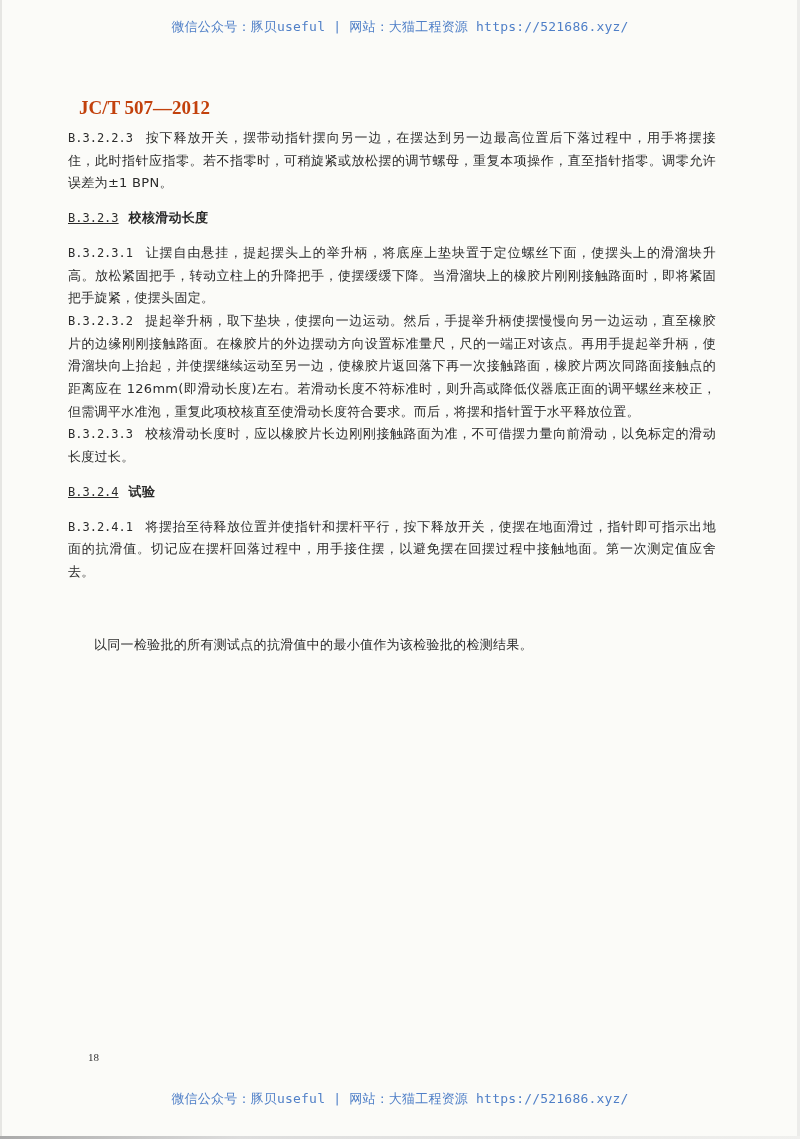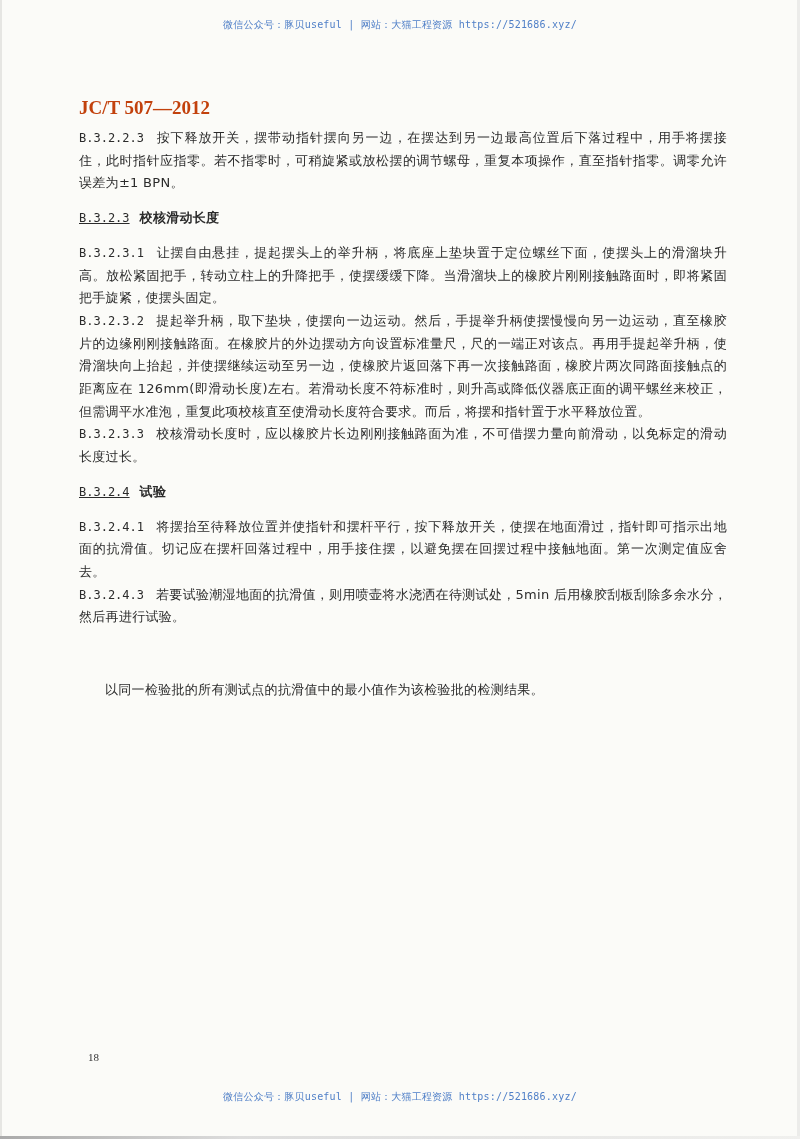--- a/index.html
+++ b/index.html
@@ -7,32 +7,32 @@
     width: 800px; height: 1139px; position: relative; overflow: hidden;
     background: #fbfbf8;
     font-family: "DejaVu Sans", "Liberation Sans", sans-serif;
     color: #2b2b2b;
   }
   .page-edge-left { position:absolute; left:0; top:0; width:2px; height:1139px; background:#e6e6e3; }
   .page-edge-right { position:absolute; right:0; top:0; width:3px; height:1139px; background:#ececea; }
   .page-edge-bottom { position:absolute; left:0; bottom:0; width:800px; height:3px; background:linear-gradient(90deg,#aaa,#ddd 30%,#f0f0ee); }
   .watermark {
     position: absolute; left: 0; width: 800px; text-align: center;
-    color: #4f7fc7; font-size: 10px; letter-spacing: 0.2px;
+    color: #4f7fc7; font-size: 13px; letter-spacing: 0.2px;
     font-family: "DejaVu Sans Mono", "Liberation Mono", monospace;
   }
   .watermark.top { top: 18px; }
   .watermark.bottom { top: 1090px; }
   .doc-code {
     position: absolute; left: 79px; top: 97px;
     font-family: Liberation Serif, serif; font-size: 19px; font-weight: bold;
     color: #c2410c;
   }
   .content {
-    position: absolute; left: 79px; top: 127px; width: 648px;
+    position: absolute; left: 68px; top: 127px; width: 648px;
     font-size: 13px; line-height: 22.7px; letter-spacing: 0.3px;
   }
   .para { margin: 0; text-align: justify; }
   .num {
     font-family: "DejaVu Sans Mono", "Liberation Mono", monospace;
     font-size: 12px; margin-right: 12px; letter-spacing: 0;
   }
   .heading { margin: 0; font-weight: bold; }
   .heading .num { font-weight: normal; margin-right: 10px; text-decoration: underline; }
   .gap-m { height: 12px; }
@@ -68,21 +68,20 @@
 
   <p class="para"><span class="num">B.3.2.3.3</span><span>校核滑动长度时，应以橡胶片长边刚刚接触路面为准，不可借摆力量向前滑动，以免标定的滑动长度过长。</span></p>
 
   <div class="gap-m"></div>
   <p class="heading"><span class="num">B.3.2.4</span><span>试验</span></p>
   <div class="gap-m"></div>
 
   <p class="para"><span class="num">B.3.2.4.1</span><span>将摆抬至待释放位置并使指针和摆杆平行，按下释放开关，使摆在地面滑过，指针即可指示出地面的抗滑值。切记应在摆杆回落过程中，用手接住摆，以避免摆在回摆过程中接触地面。第一次测定值应舍去。</span></p>
 
 
-  <p class="para"><span class="num">B.3.2.4.3</span><span>若要试验潮湿地面的抗滑值，则用喷壶将水浇洒在待测试处，5min 后用橡胶刮板刮除多余水分，然后再进行试验。</span></p>
 
   <div class="gap-l"></div>
   <div class="gap-l"></div>
 
   <p class="para indent">以同一检验批的所有测试点的抗滑值中的最小值作为该检验批的检测结果。</p>
 </div>
 
 <div class="page-number">18</div>
 
 <div class="watermark bottom">微信公众号：豚贝useful | 网站：大猫工程资源 https://521686.xyz/</div>

